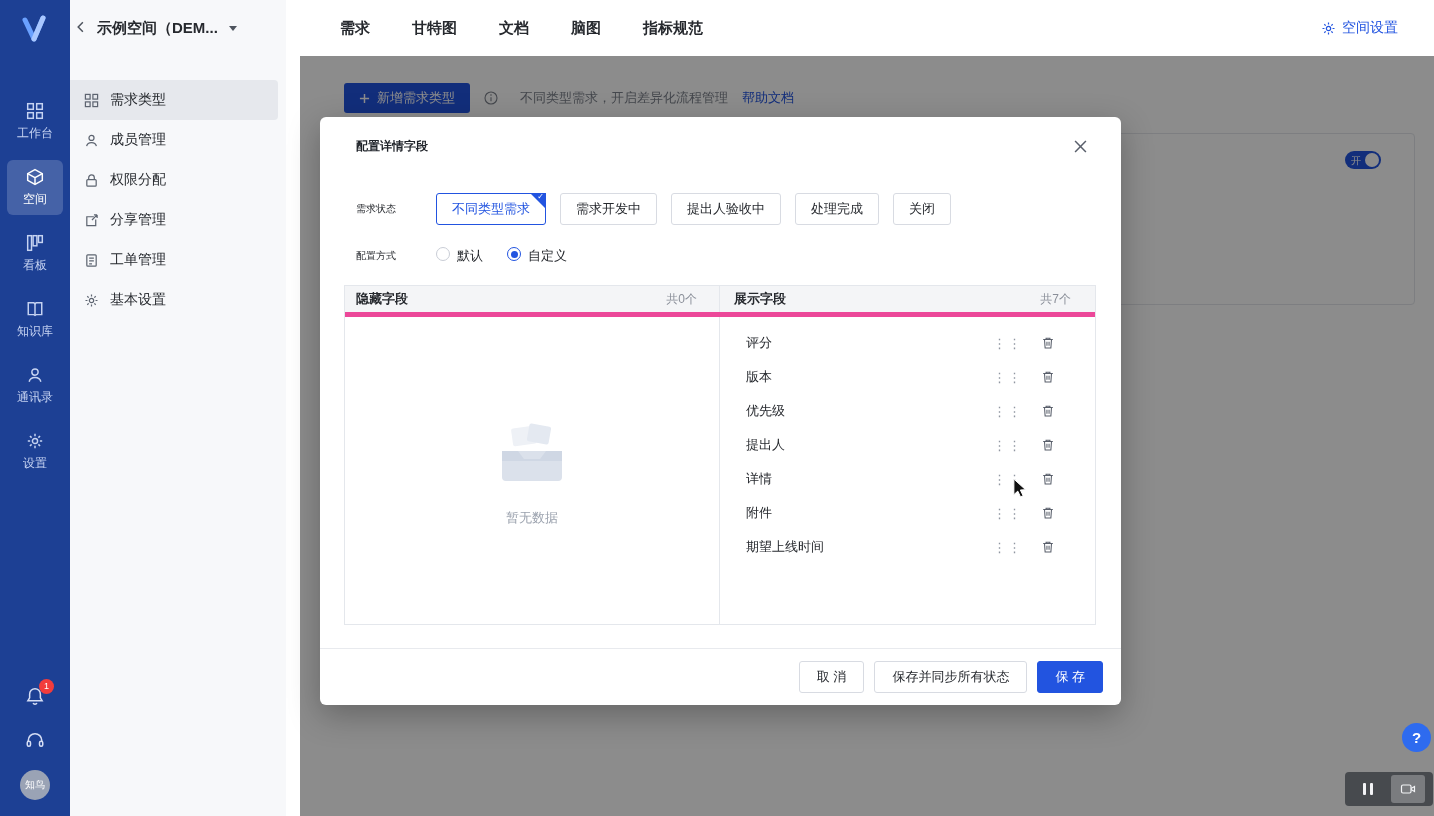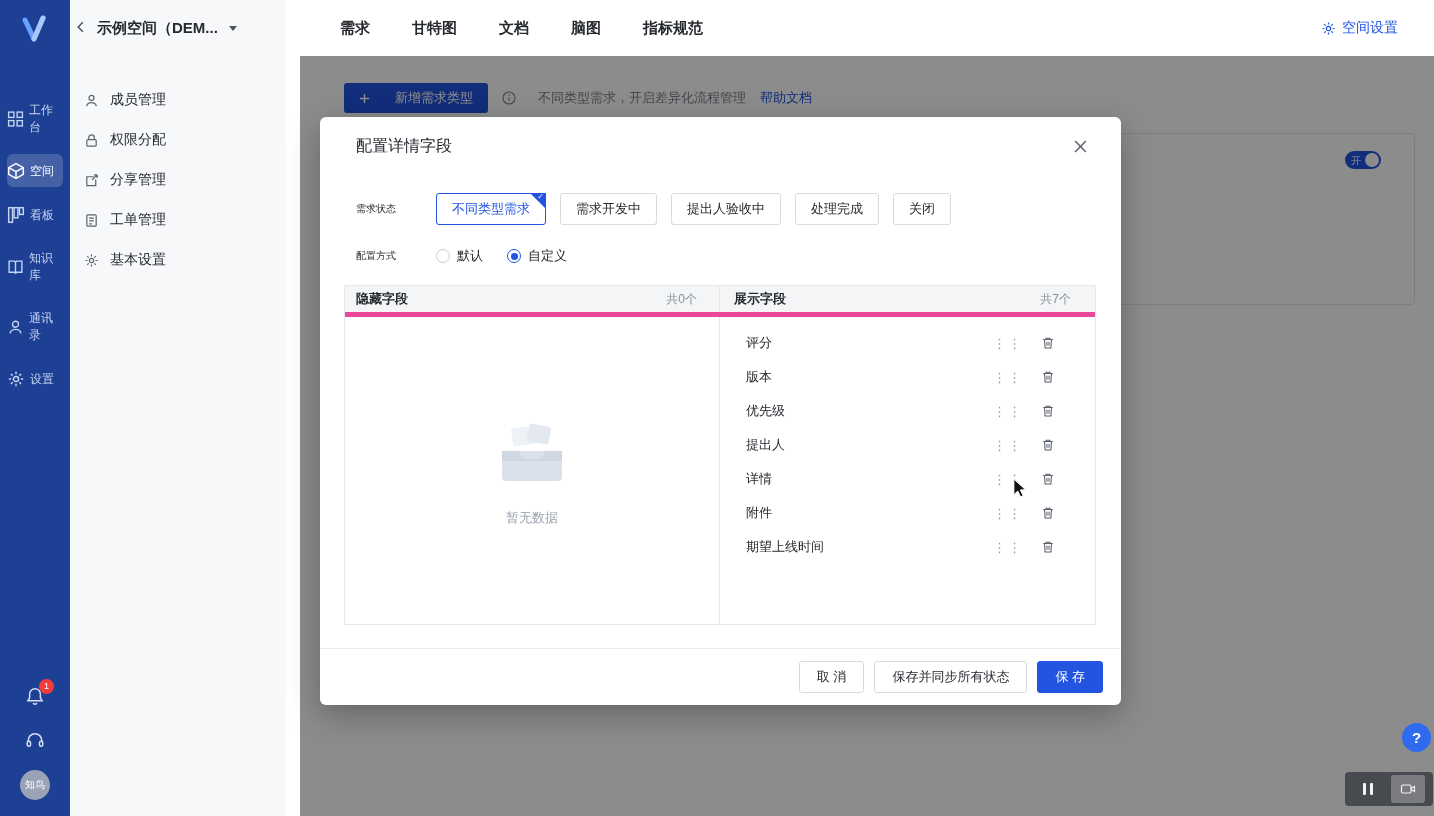--- a/index.html
+++ b/index.html
@@ -6,21 +6,21 @@
   html,body { width:1434px; height:816px; overflow:hidden; }
   body { font-family:"Liberation Sans", sans-serif; background:#fff; color:#26292e; }
   .app { position:relative; width:1434px; height:816px; overflow:hidden; }
 
   
   .left-sidebar { position:absolute; left:0; top:0; width:70px; height:816px; background:#1d4094;
     display:flex; flex-direction:column; align-items:center; z-index:8; }
   .logo { margin-top:12px; width:34px; height:34px; cursor:pointer; }
   .ls-nav { margin-top:48px; display:flex; flex-direction:column; align-items:center; }
   .ls-item { width:56px; padding:8px 0 7px; margin-bottom:11px; border-radius:6px; display:flex;
-    flex-direction:row; align-items:center; gap:5px; color:#c6d3f2; font-size:12px; cursor:pointer; }
+    flex-direction:column; align-items:center; gap:5px; color:#c6d3f2; font-size:12px; cursor:pointer; }
   .ls-item svg { display:block; }
   .ls-item.active { background:rgba(255,255,255,0.18); color:#ffffff; }
   .ls-bottom { margin-top:auto; margin-bottom:16px; display:flex; flex-direction:column; align-items:center; gap:20px; }
   .bell-wrap { position:relative; }
   .badge { position:absolute; top:-7px; right:-9px; min-width:15px; height:15px; border-radius:8px;
     background:#f23c3c; color:#fff; font-size:9px; line-height:15px; text-align:center; padding:0 3px; }
   .avatar { width:30px; height:30px; border-radius:50%; background:#9aa3b5; color:#fff; font-size:10px;
     display:flex; align-items:center; justify-content:center; cursor:pointer; }
 
   
@@ -39,47 +39,47 @@
   
   .main { position:absolute; left:300px; top:0; right:0; height:816px; background:#fff; }
   .main-header { height:56px; display:flex; align-items:center; padding:0 36px 0 40px; background:#fff; }
   .top-tabs { display:flex; gap:42px; }
   .top-tab { font-size:15px; color:#26292e; cursor:pointer;font-weight:bold; }
   .space-settings { margin-left:auto; display:flex; align-items:center; gap:6px; color:#2254e0;
     font-size:14px; cursor:pointer; }
   .content { position:absolute; top:56px; left:0; right:0; bottom:0; background:#fff; }
   .toolbar { display:flex; align-items:center; gap:14px; padding:27px 0 0 44px; }
   .add-btn { height:30px; background:#2254e0; border:none; border-radius:3px; color:#fff; font-size:13px;
-    padding:0 15px; display:flex; align-items:center; gap:25px; cursor:pointer; font-family:inherit; }
+    padding:0 15px; display:flex; align-items:center; gap:7px; cursor:pointer; font-family:inherit; }
   .info { display:flex; align-items:center; gap:22px; color:#7d828c; font-size:13px; }
   .help-link { color:#2254e0; font-size:13px; text-decoration:none; cursor:pointer; }
   .type-card { position:absolute; left:37px; top:77px; right:19px; height:172px; background:#fff;
     border:1px solid #e3e6eb; border-radius:4px; }
   .toggle { position:absolute; top:17px; right:33px; width:36px; height:18px; border-radius:9px;
     background:#2254e0; cursor:pointer; }
   .toggle-label { position:absolute; left:6px; top:3px; font-size:10px; color:#fff; }
   .toggle-knob { position:absolute; top:2px; right:2px; width:14px; height:14px; border-radius:50%; background:#fff; }
   .dim { position:absolute; left:0; right:0; top:56px; bottom:0; background:rgba(0,0,0,0.45); z-index:10; }
 
   
   .modal { position:absolute; left:320px; top:117px; width:801px; height:588px; background:#fff;
     border-radius:6px; box-shadow:0 10px 32px rgba(0,0,0,0.28); z-index:20; }
   .modal-header { height:58px; display:flex; align-items:center; padding:0 30px 0 36px; }
-  .modal-title { font-size:16px; font-weight:normal; color:#1f2329; }
+  .modal-title { font-size:12px; font-weight:bold; color:#1f2329; }
   .modal-close { margin-left:auto; cursor:pointer; display:flex; padding:4px; }
   .status-row { display:flex; align-items:center; gap:14px; padding:18px 36px 0; }
   .row-label { width:66px; flex:none; font-size:10px; color:#26292e; }
   .status-btn { position:relative; height:32px; background:#fff; border:1px solid #d8dbe2; border-radius:3px;
     font-size:13px; color:#26292e; padding:0 15px; cursor:pointer; font-family:inherit; }
   .status-btn.selected { border-color:#2254e0; color:#2254e0; }
   .corner { position:absolute; top:-1px; right:-1px; width:0; height:0;
     border-top:16px solid #2254e0; border-left:16px solid transparent; }
   .corner-check { position:absolute; top:-2px; right:1px; color:#fff; font-size:8px; line-height:10px; }
   .config-row { display:flex; align-items:center; gap:24px; padding:22px 36px 0; }
-  .radio-opt { display:flex; align-items:center; gap:7px; font-size:13px; color:#26292e; cursor:pointer; }
+  .radio-opt { display:flex; align-items:flex-start; gap:7px; font-size:13px; color:#26292e; cursor:pointer; }
   .radio { width:14px; height:14px; border-radius:50%; border:1px solid #c9cdd6; background:#fff;
     display:flex; align-items:center; justify-content:center; }
   .radio.on { border-color:#2254e0; }
   .radio.on .dot { width:7px; height:7px; border-radius:50%; background:#2254e0; }
   .panel { margin:20px 25px 0 24px; height:340px; border:1px solid #e4e7ec; display:flex; flex-direction:column; }
   .panel-header { height:31px; flex:none; background:#f4f5f7; border-bottom:5px solid #ec4899; display:flex; }
   .ph-cell { display:flex; align-items:center; font-size:13px; color:#26292e; }
   .ph-left { width:375px; flex:none; border-right:1px solid #e4e7ec; padding:0 22px 0 11px; }
   .ph-right { flex:1; padding:0 24px 0 14px; }
   .ph-title { font-weight:bold; }
@@ -193,20 +193,29 @@
     <div class="ss-header">
       <span class="back-btn">
         <svg width="14" height="14" viewBox="0 0 15 15" fill="none" stroke="#4e545e" stroke-width="1.6">
           <path d="M9.5 2.5 L4.5 7.5 L9.5 12.5"></path>
         </svg>
       </span>
       <span class="ss-title">示例空间（DEM...</span>
       <span class="caret-down"></span>
     </div>
     <nav class="ss-nav">
+      <div class="ss-item active">
+        <svg width="15" height="15" viewBox="0 0 16 16" fill="none" stroke="currentColor" stroke-width="1.3">
+          <rect x="1.5" y="1.5" width="5" height="5"></rect>
+            <rect x="9.5" y="1.5" width="5" height="5"></rect>
+          <rect x="1.5" y="9.5" width="5" height="5"></rect>
+            <rect x="9.5" y="9.5" width="5" height="5"></rect>
+        </svg>
+        <span>需求类型</span>
+      </div>
       <div class="ss-item">
         <svg width="15" height="15" viewBox="0 0 16 16" fill="none" stroke="currentColor" stroke-width="1.3">
           <circle cx="8" cy="5.2" r="2.7"></circle>
             <path d="M2.8 14 a5.3 4.6 0 0 1 10.4 0"></path>
         </svg>
         <span>成员管理</span>
       </div>
       <div class="ss-item">
         <svg width="15" height="15" viewBox="0 0 16 16" fill="none" stroke="currentColor" stroke-width="1.3">
           <rect x="3" y="7" width="10" height="7" rx="1"></rect>

